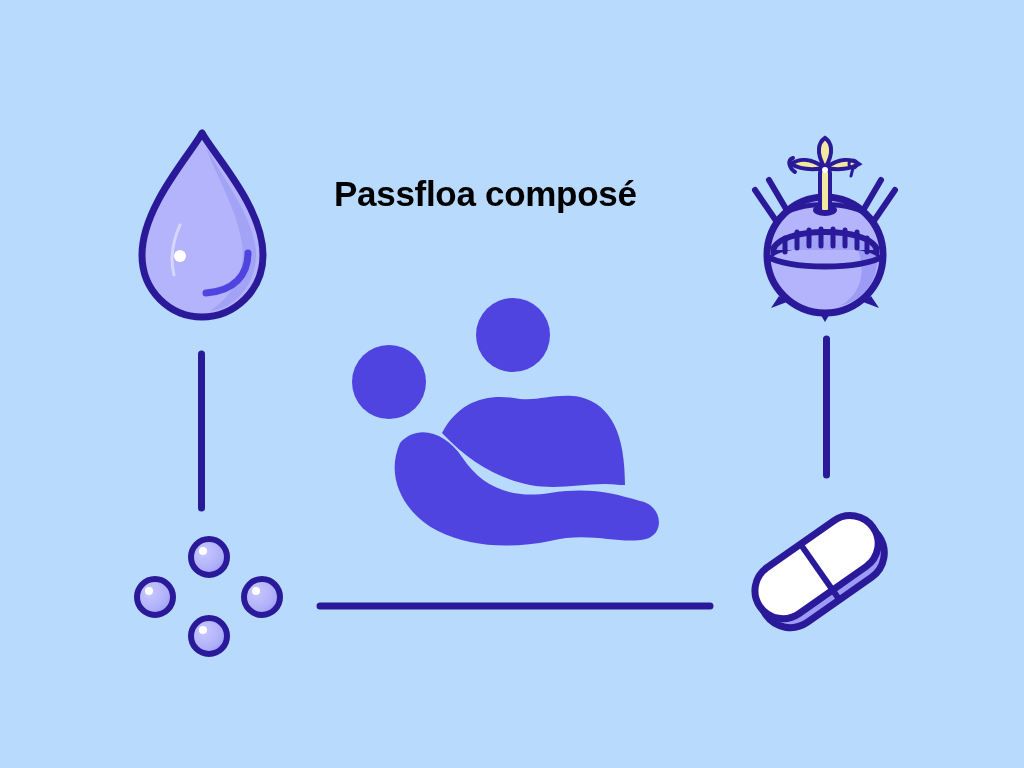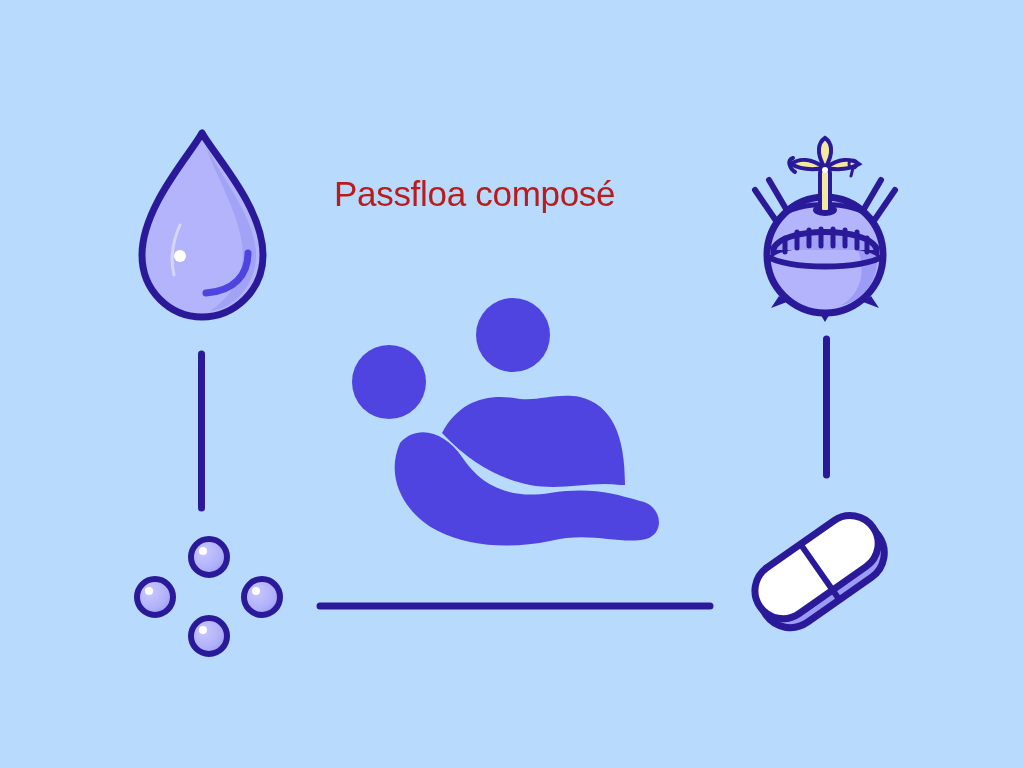--- a/index.html
+++ b/index.html
@@ -4,21 +4,21 @@
   <style>
     html, body { margin: 0; padding: 0; }
     body {
       width: 1024px; height: 768px; overflow: hidden;
       background: #b8dafc;
       position: relative;
       font-family: "Liberation Sans", sans-serif;
     }
     .title {
       position: absolute; left: 334px; top: 174px;
-      font-size: 35px; font-weight: normal; color: #b91c1c;
+      font-size: 35px; font-weight: bold; color: #000000;
       letter-spacing: -0.3px; white-space: nowrap;
     }
     .abs { position: absolute; }
     svg { display: block; }
   </style>
 </head>
 <body>
 
 <div class="title">Passfloa composé</div>
 

